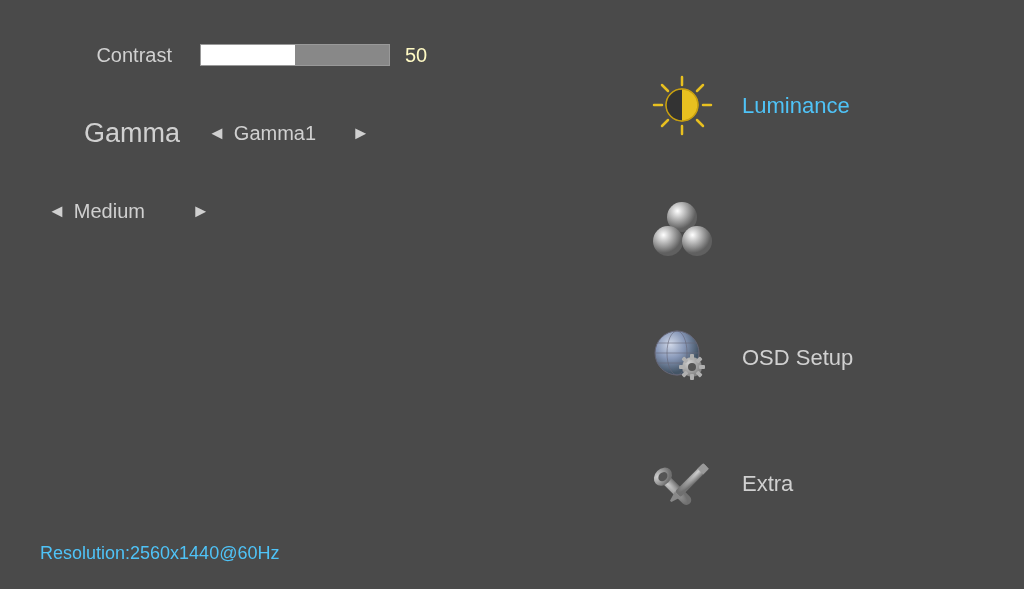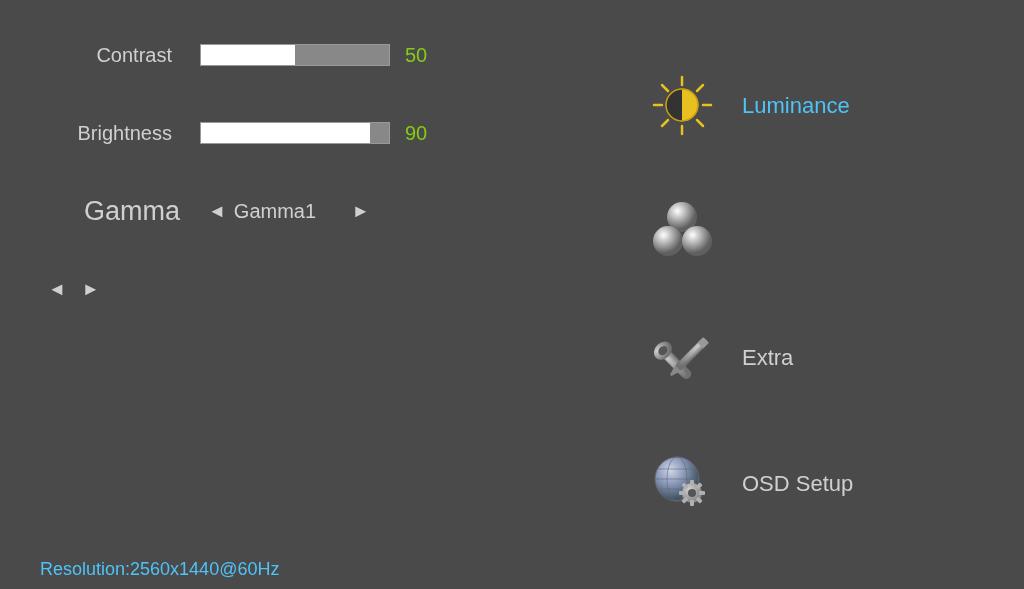--- a/index.html
+++ b/index.html
@@ -65,21 +65,21 @@
 
     .slider-fill {
       height: 100%;
       background: #ffffff;
     }
 
     .control-value {
       width: 60px;
       text-align: left;
       font-size: 20px;
-      color: #84cc16;
+      color: #fef9c3;
       padding-left: 15px;
     }
 
     
     .slider-track.empty-slider {
       background: #888;
     }
 
     
     .picker-row {
@@ -116,21 +116,21 @@
     }
 
     .picker-value {
       width: 110px;
       font-size: 20px;
       color: #d0d0d0;
     }
 
     .resolution-text {
       position: absolute;
-      bottom: 9px;
+      bottom: 25px;
       left: 40px;
       font-size: 18px;
       color: #4fc3f7;
     }
 
     
     .right-panel {
       flex: 1;
       display: flex;
       flex-direction: column;
@@ -188,44 +188,36 @@
     <div class="control-row">
       <div class="control-label">Contrast</div>
       <div class="slider-container">
         <div class="slider-track">
           <div class="slider-fill" style="width: 50%"></div>
         </div>
       </div>
       <div class="control-value">50</div>
     </div>
 
-    <div class="control-row">
-      <div class="control-label">Brightness</div>
-      <div class="slider-container">
-        <div class="slider-track">
-          <div class="slider-fill" style="width: 90%"></div>
-        </div>
-      </div>
-      <div class="control-value">90</div>
-    </div>
 
 
 
     <div class="picker-row">
       <div class="picker-label">Gamma</div>
       <div class="picker-controls">
         <button class="arrow-btn">◄</button>
         <div class="picker-value">Gamma1</div>
         <button class="arrow-btn">►</button>
       </div>
     </div>
 
     <div class="picker-row">
       <div class="picker-controls">
         <button class="arrow-btn">◄</button>
+        <div class="picker-value">Medium</div>
         <button class="arrow-btn">►</button>
       </div>
     </div>
 
     <div class="resolution-text">Resolution:2560x1440@60Hz</div>
 
   </div>
 
   <div class="right-panel">
 
@@ -262,46 +254,20 @@
               <stop offset="0%" stop-color="#ffffff"></stop>
               <stop offset="40%" stop-color="#c0c0c0"></stop>
               <stop offset="100%" stop-color="#606060"></stop>
             </radialGradient>
           </defs>
           <circle cx="32" cy="18" r="15" fill="url(#sphere-grad)"></circle>
           <circle cx="18" cy="42" r="15" fill="url(#sphere-grad)"></circle>
           <circle cx="47" cy="42" r="15" fill="url(#sphere-grad)"></circle>
         </svg>
       </div>
-    </div>
-
-    <div class="menu-item">
-      <div class="menu-icon extra-icon">
-        <svg viewBox="0 0 65 65" xmlns="http://www.w3.org/2000/svg">
-          <defs>
-            <radialGradient id="tool-grad" cx="30%" cy="25%" r="70%">
-              <stop offset="0%" stop-color="#d0d0d0"></stop>
-              <stop offset="100%" stop-color="#707070"></stop>
-            </radialGradient>
-          </defs>
-
-          <g transform="rotate(-45, 32, 32)">
-            <rect x="18" y="10" width="10" height="42" rx="5" fill="url(#tool-grad)"></rect>
-            <ellipse cx="23" cy="14" rx="10" ry="8" fill="url(#tool-grad)"></ellipse>
-            <ellipse cx="23" cy="14" rx="5" ry="4" fill="#555"></ellipse>
-          </g>
-
-          <g transform="rotate(45, 32, 32) translate(5, -5)">
-            <rect x="28" y="8" width="8" height="40" rx="2" fill="url(#tool-grad)"></rect>
-            <polygon points="28,48 36,48 33,58 31,58" fill="#888"></polygon>
-            <rect x="28" y="8" width="8" height="8" fill="#999"></rect>
-          </g>
-        </svg>
-      </div>
-      <div class="menu-text">Extra</div>
     </div>
 
     <div class="menu-item">
       <div class="menu-icon osd-icon">
         <svg viewBox="0 0 65 65" xmlns="http://www.w3.org/2000/svg">
           <defs>
             <radialGradient id="globe-grad" cx="35%" cy="30%" r="65%">
               <stop offset="0%" stop-color="#d0d8e8"></stop>
               <stop offset="50%" stop-color="#8898b8"></stop>
               <stop offset="100%" stop-color="#445566"></stop>
@@ -334,14 +300,40 @@
                 <rect x="-13" y="-2" width="6" height="4" rx="1"></rect>
                 <rect x="7" y="-2" width="6" height="4" rx="1"></rect>
               </g>
             </g>
           </g>
         </svg>
       </div>
       <div class="menu-text">OSD Setup</div>
     </div>
 
+    <div class="menu-item">
+      <div class="menu-icon extra-icon">
+        <svg viewBox="0 0 65 65" xmlns="http://www.w3.org/2000/svg">
+          <defs>
+            <radialGradient id="tool-grad" cx="30%" cy="25%" r="70%">
+              <stop offset="0%" stop-color="#d0d0d0"></stop>
+              <stop offset="100%" stop-color="#707070"></stop>
+            </radialGradient>
+          </defs>
+
+          <g transform="rotate(-45, 32, 32)">
+            <rect x="18" y="10" width="10" height="42" rx="5" fill="url(#tool-grad)"></rect>
+            <ellipse cx="23" cy="14" rx="10" ry="8" fill="url(#tool-grad)"></ellipse>
+            <ellipse cx="23" cy="14" rx="5" ry="4" fill="#555"></ellipse>
+          </g>
+
+          <g transform="rotate(45, 32, 32) translate(5, -5)">
+            <rect x="28" y="8" width="8" height="40" rx="2" fill="url(#tool-grad)"></rect>
+            <polygon points="28,48 36,48 33,58 31,58" fill="#888"></polygon>
+            <rect x="28" y="8" width="8" height="8" fill="#999"></rect>
+          </g>
+        </svg>
+      </div>
+      <div class="menu-text">Extra</div>
+    </div>
+
   </div>
 </div>
 
 </body></html>

